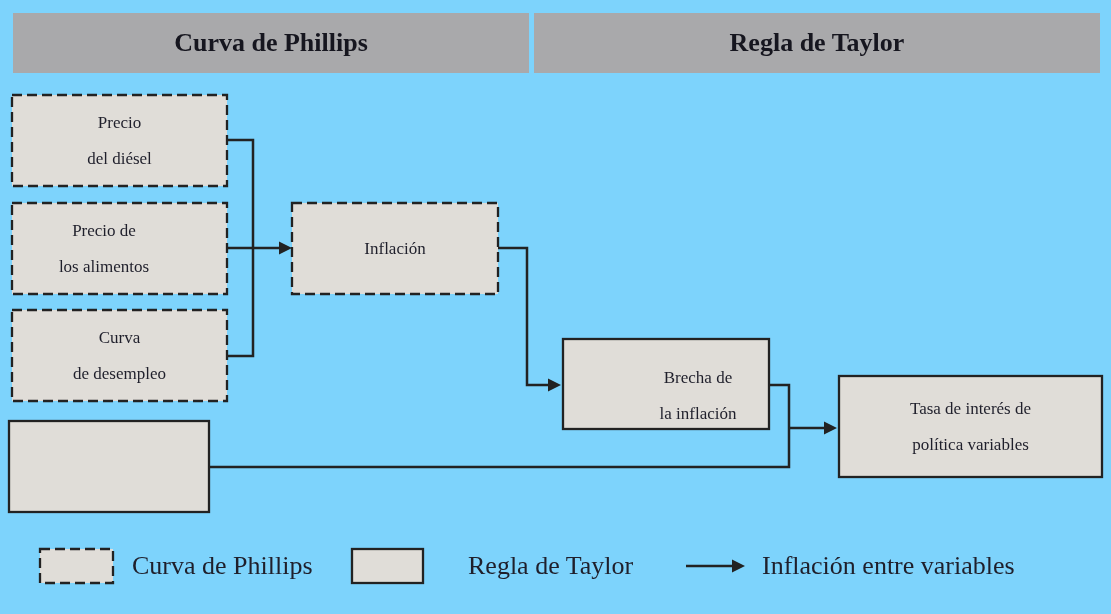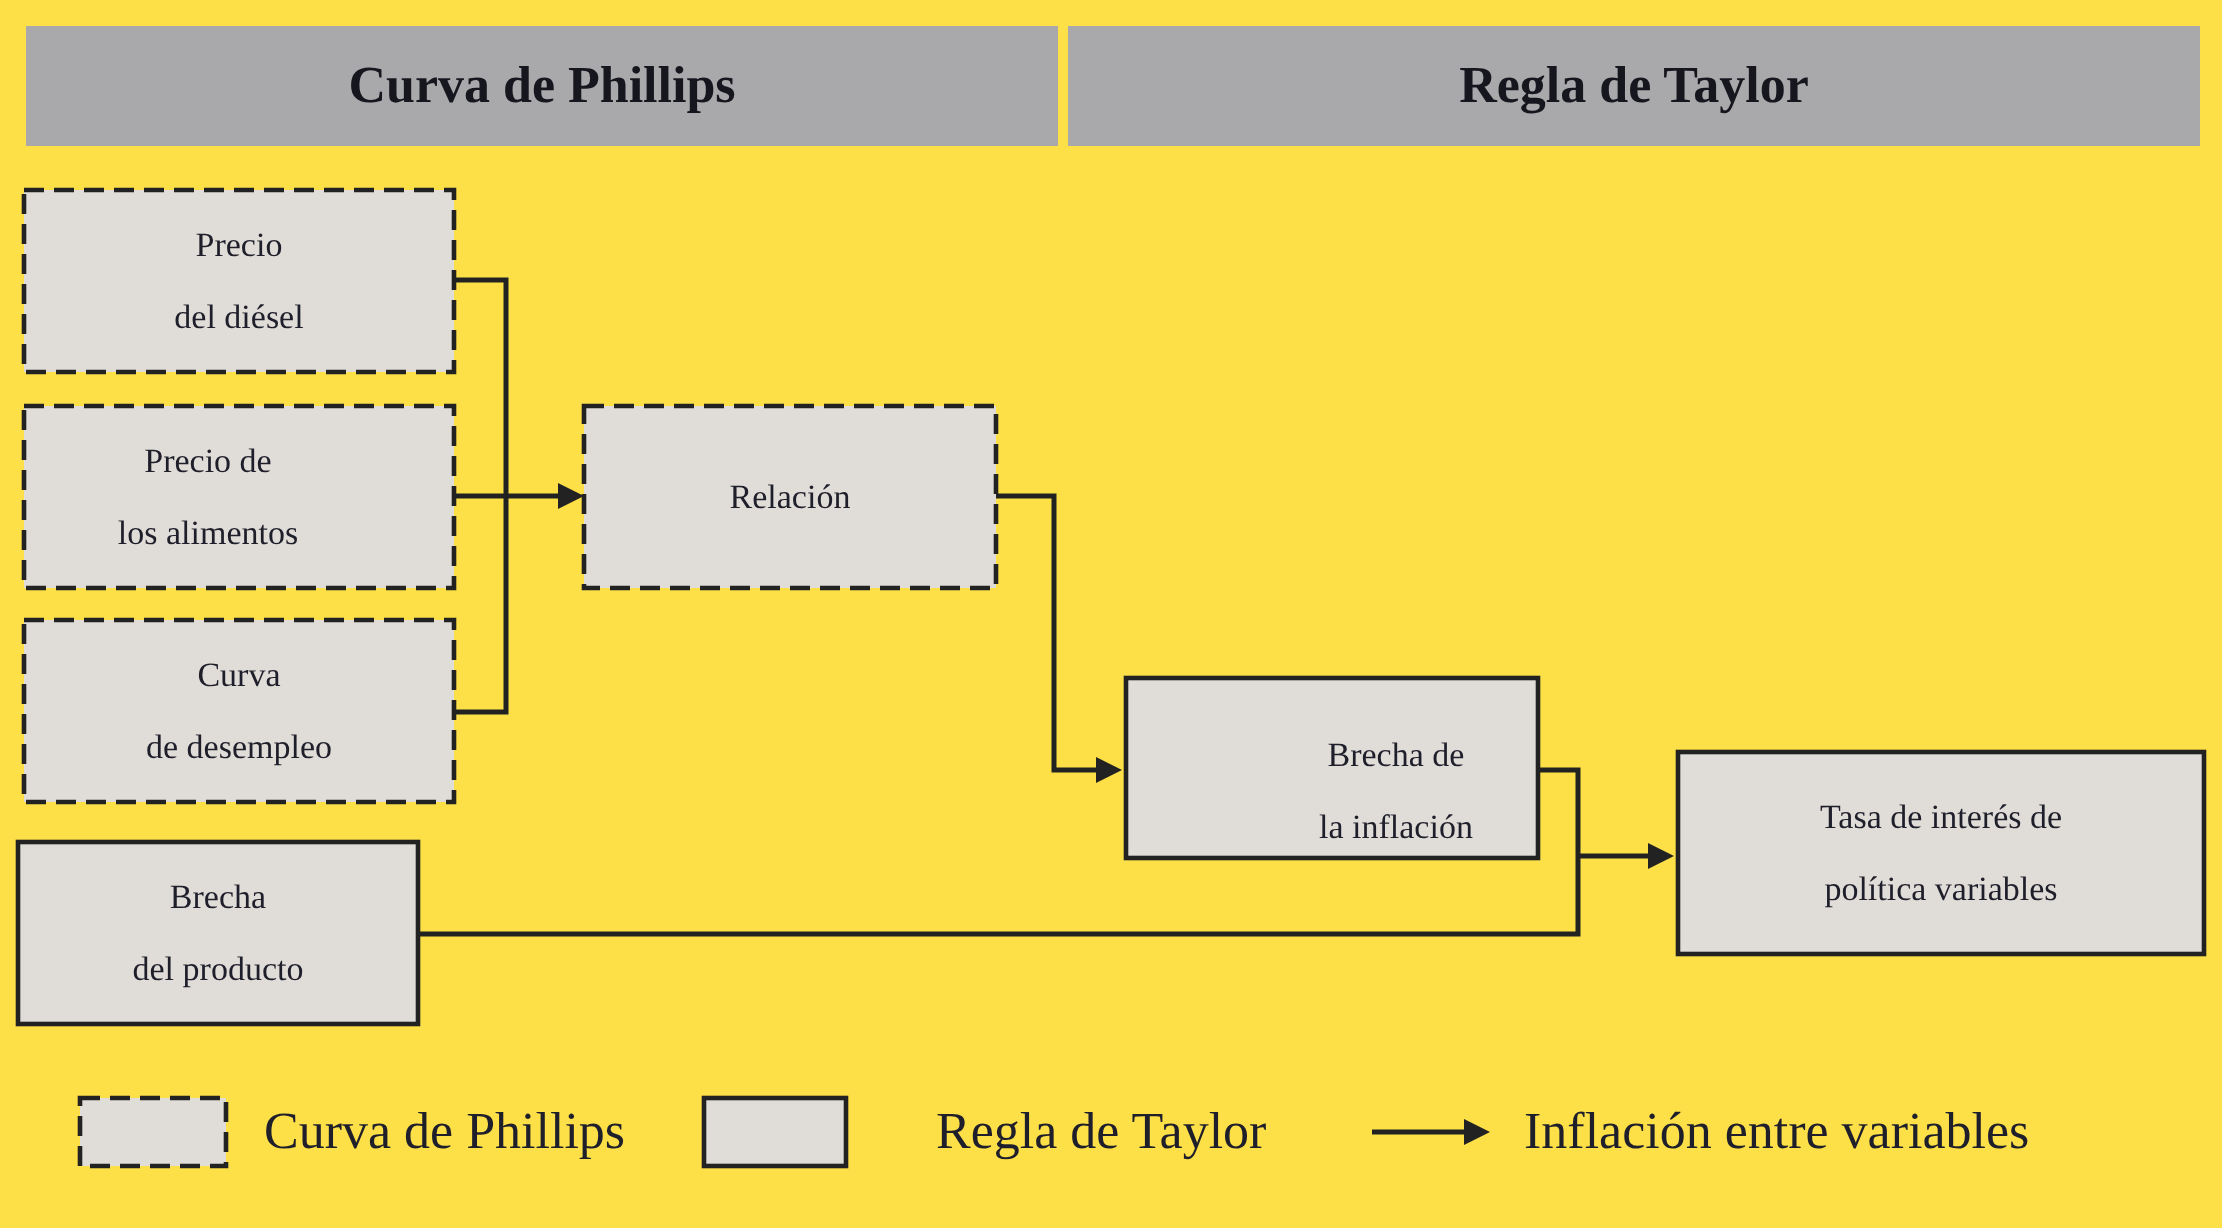--- a/index.html
+++ b/index.html
@@ -6,21 +6,21 @@
     --header-bg: #a9a9ab;
     --node-fill: #e0ddd8;
     --line: #222222;
     --text: #1f1f2b;
   }
   html, body { margin: 0; padding: 0; background: #ffffff; }
   .stage {
     position: relative;
     width: 1111px;
     height: 614px;
-    background: #fde047;
+    background: #7dd3fc;
     font-family: "Liberation Serif", "DejaVu Serif", serif;
     color: var(--text);
     overflow: hidden;
   }
   .hdr {
     position: absolute;
     top: 13px;
     height: 60px;
     background: var(--header-bg);
     display: flex;
@@ -98,23 +98,21 @@
       <polygon class="head" points="732,559.5 745,566 732,572.5"></polygon>
     </g>
   </svg>
 
   <div class="lbl" style="left:12px; top:95px; width:215px; height:91px">Precio
 del diésel</div>
   <div class="lbl" style="left:12px; top:203px; width:184px; height:91px">Precio de
 los alimentos</div>
   <div class="lbl" style="left:12px; top:310px; width:215px; height:91px">Curva
 de desempleo</div>
-  <div class="lbl" style="left:9px; top:421px; width:200px; height:91px">Brecha
-del producto</div>
-  <div class="lbl" style="left:292px; top:203px; width:206px; height:91px">Relación</div>
+  <div class="lbl" style="left:292px; top:203px; width:206px; height:91px">Inflación</div>
   <div class="lbl" style="left:595px; top:339px; width:206px; height:114px">Brecha de
 la inflación</div>
   <div class="lbl" style="left:839px; top:376px; width:263px; height:101px">Tasa de interés de
 política variables</div>
 
   <div class="leg" style="left:132px">Curva de Phillips</div>
   <div class="leg" style="left:468px">Regla de Taylor</div>
   <div class="leg" style="left:762px">Inflación entre variables</div>
 
 </div>

